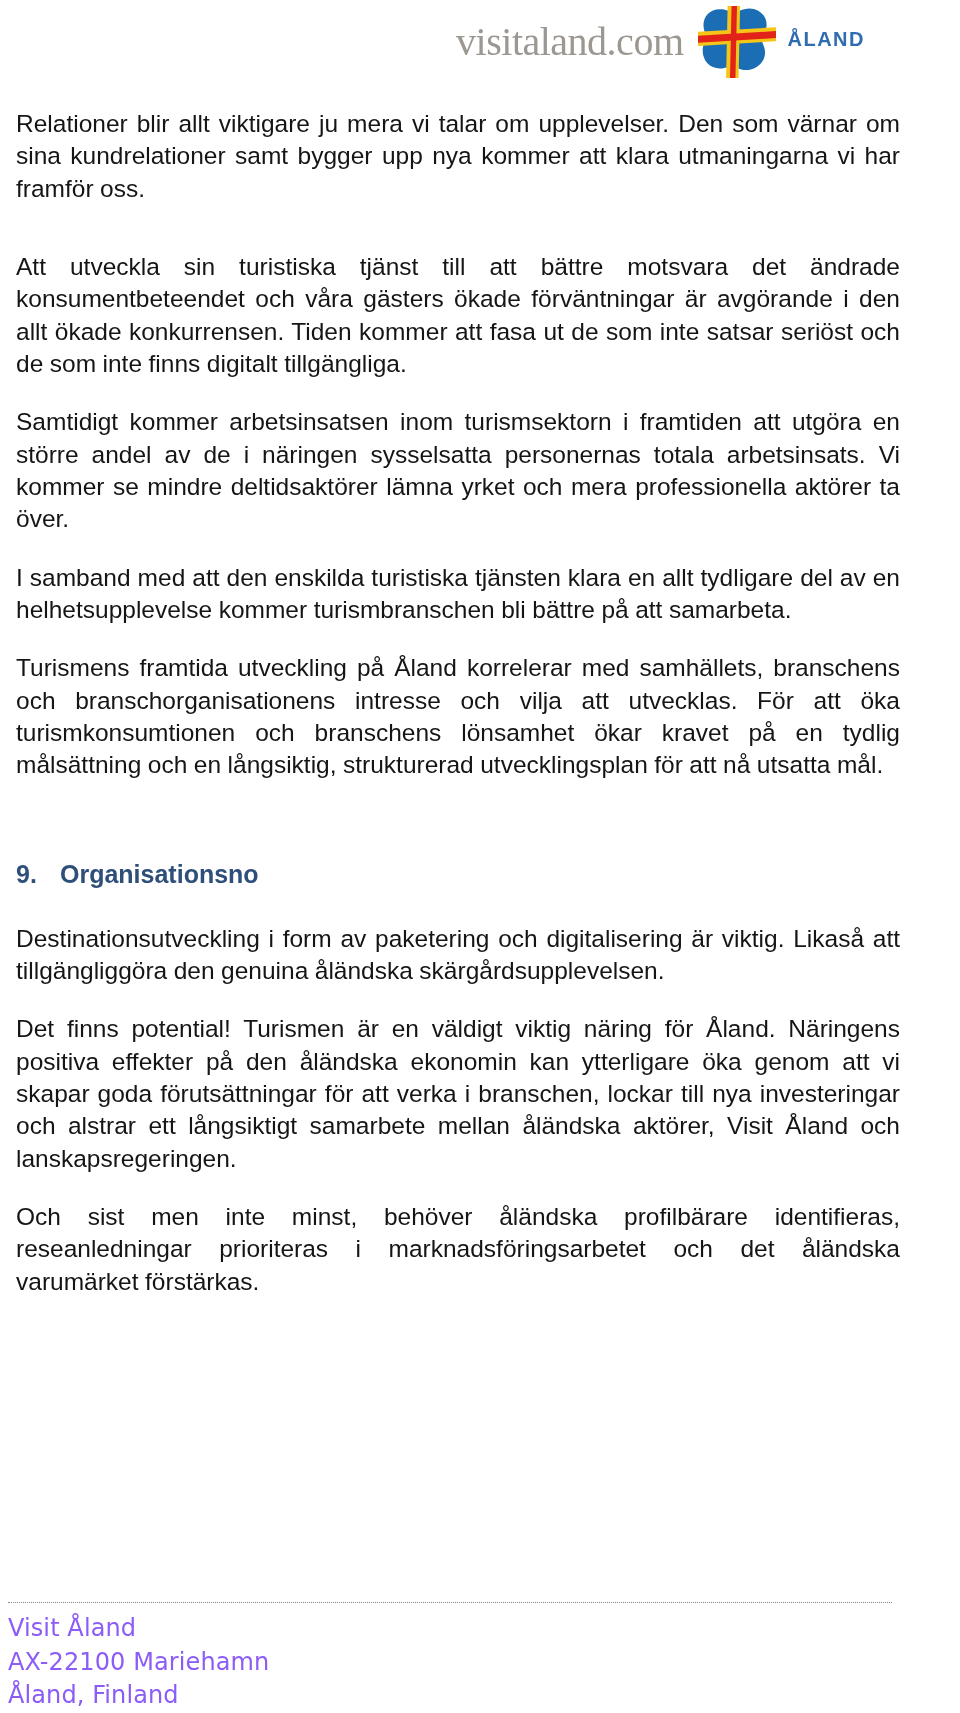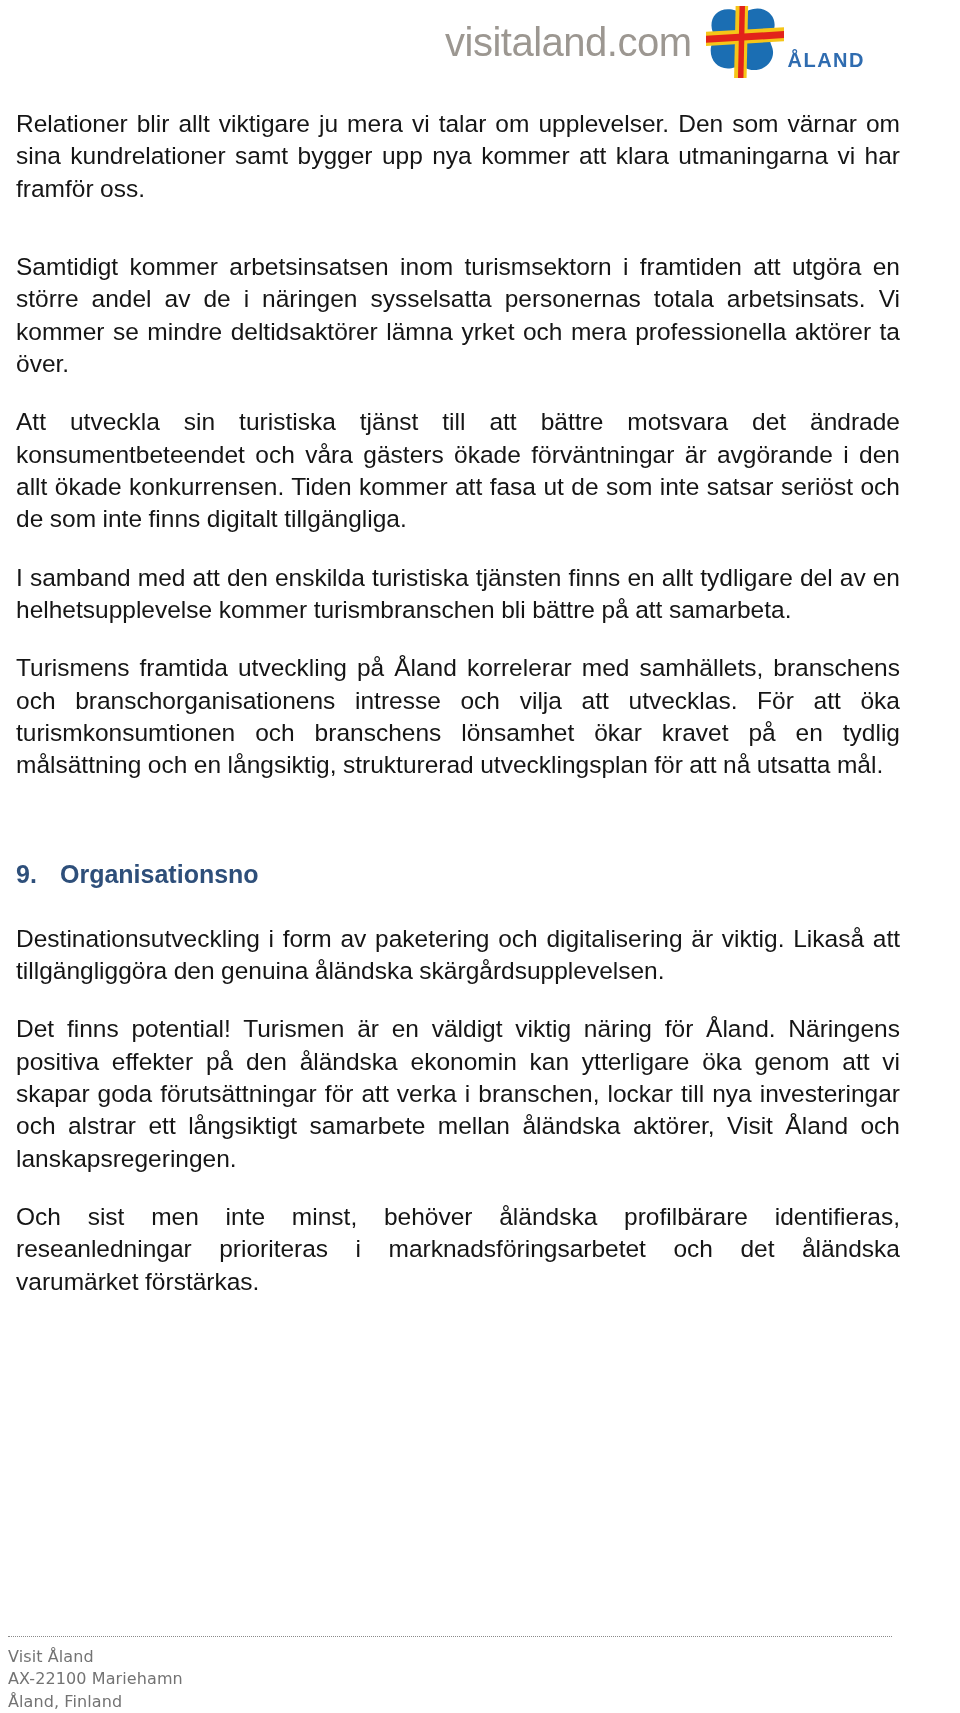--- a/index.html
+++ b/index.html
@@ -33,32 +33,32 @@
   }
   .logo-wrap {
     position: absolute;
     right: 95px;
     top: 6px;
     display: flex;
     align-items: center;
     gap: 14px;
   }
   .logo-wordmark {
-    font-family: Liberation Sans, sans-serif;
+    font-family: Liberation Serif, serif;
     font-size: 40px;
     letter-spacing: -0.5px;
     color: #9c9791;
     line-height: 1;
     font-weight: 400;
   }
   .emblem-group {
     position: relative;
     display: flex;
-    align-items: flex-end;
-    gap: 4px;
+    align-items: center;
+    gap: 12px;
   }
   .emblem {
     width: 78px;
     height: 72px;
     display: block;
   }
   .emblem-label {
     font-family: "Liberation Sans", sans-serif;
     font-size: 20px;
     font-weight: 700;
@@ -115,23 +115,23 @@
     border-top: 1px dotted #8a8a8a;
     height: 0;
     margin-bottom: 9px;
     width: 884px;
   }
   .footer-cols {
     display: flex;
   }
   .footer-col {
     font-family: "DejaVu Sans", sans-serif;
-    font-size: 16px;
+    font-size: 24px;
     line-height: 1.40;
-    color: #737373;
+    color: #8b5cf6;
     letter-spacing: 0.1px;
   }
   .footer-col.left { width: 444px; }
   .footer-col.right { width: 440px; }
   .footer-line { display: block; white-space: pre; }
 </style>
 </head>
 <body>
 
 <div class="page">
@@ -162,25 +162,25 @@
       </div>
     </div>
   </div>
 
   <div class="content">
 
     <p class="body-par">Relationer blir allt viktigare ju mera vi talar om upplevelser. Den som värnar om sina kundrelationer samt bygger upp nya kommer att klara utmaningarna vi har framför oss.</p>
 
     <div class="spacer-sm"></div>
 
+    <p class="body-par">Att utveckla sin turistiska tjänst till att bättre motsvara det ändrade konsumentbeteendet och våra gästers ökade förväntningar är avgörande i den allt ökade konkurrensen. Tiden kommer att fasa ut de som inte satsar seriöst och de som inte finns digitalt tillgängliga.</p>
+
     <p class="body-par">Samtidigt kommer arbetsinsatsen inom turismsektorn i framtiden att utgöra en större andel av de i näringen sysselsatta personernas totala arbetsinsats. Vi kommer se mindre deltidsaktörer lämna yrket och mera professionella aktörer ta över.</p>
 
-    <p class="body-par">Att utveckla sin turistiska tjänst till att bättre motsvara det ändrade konsumentbeteendet och våra gästers ökade förväntningar är avgörande i den allt ökade konkurrensen. Tiden kommer att fasa ut de som inte satsar seriöst och de som inte finns digitalt tillgängliga.</p>
-
-    <p class="body-par">I samband med att den enskilda turistiska tjänsten finns en allt tydligare del av en helhetsupplevelse kommer turismbranschen bli bättre på att samarbeta.</p>
+    <p class="body-par">I samband med att den enskilda turistiska tjänsten klara en allt tydligare del av en helhetsupplevelse kommer turismbranschen bli bättre på att samarbeta.</p>
 
     <p class="body-par">Turismens framtida utveckling på Åland korrelerar med samhällets, branschens och branschorganisationens intresse och vilja att utvecklas. För att öka turismkonsumtionen och branschens lönsamhet ökar kravet på en tydlig målsättning och en långsiktig, strukturerad utvecklingsplan för att nå utsatta mål.</p>
 
     <div class="spacer-lg"></div>
 
     <h2 class="section-heading">
       <span class="num">9.</span>
       <span>Organisationsno</span>
     </h2>
 

